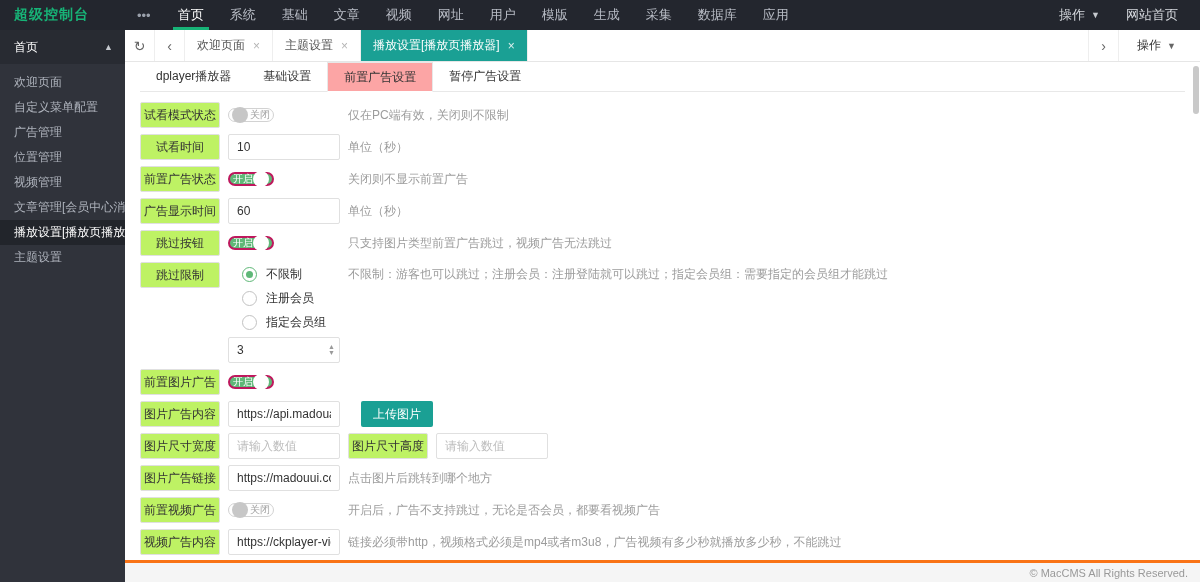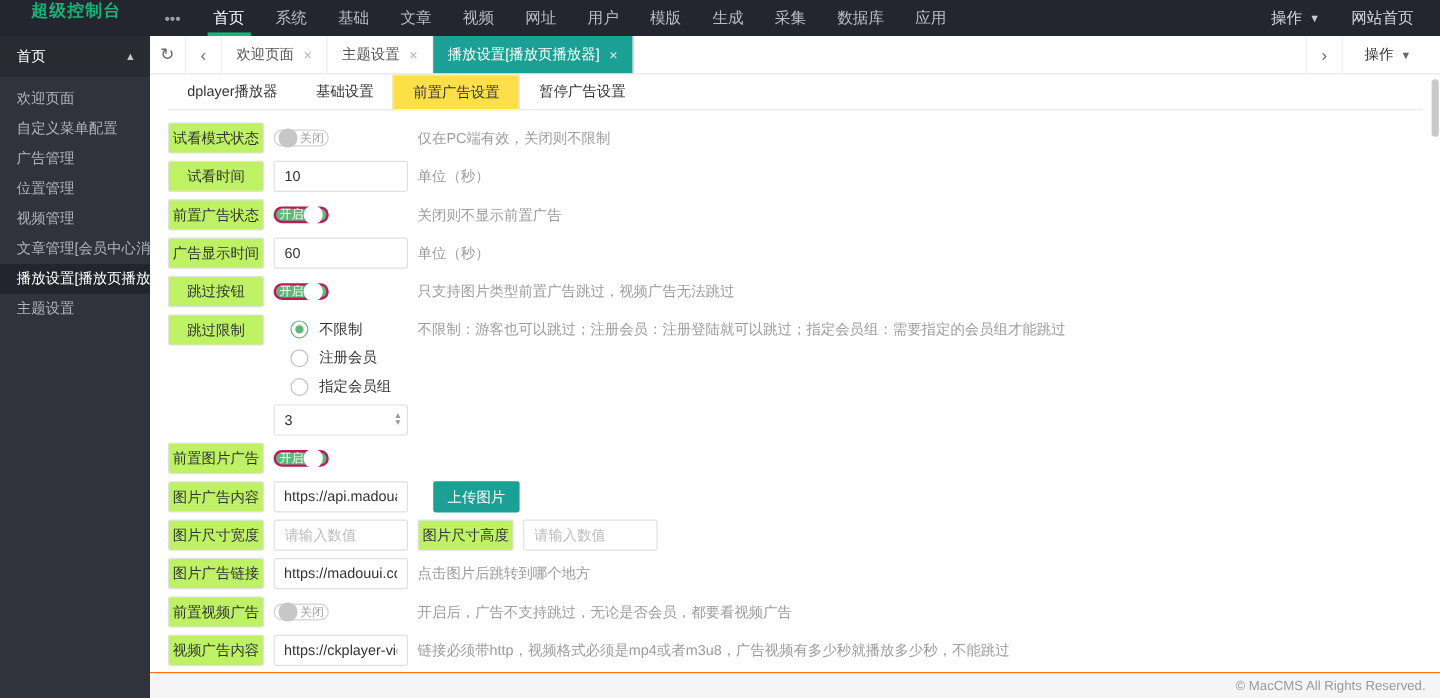--- a/index.html
+++ b/index.html
@@ -1,21 +1,21 @@
 <!DOCTYPE html>
 <html><head>
 <meta charset="utf-8">
 <style>
   * { margin:0; padding:0; box-sizing:border-box; }
   html,body { width:1200px; height:582px; overflow:hidden; }
   body { font-family:"Liberation Sans","DejaVu Sans",sans-serif; font-size:12px; color:#333; background:#fff; }
 
   
   .topbar { height:30px; background:#23262e; display:flex; align-items:stretch; }
-  .logo-area { width:125px; display:flex; padding-left:26px; flex-shrink:0; }
+  .logo-area { width:125px; display:flex; align-items:center; padding-left:14px; flex-shrink:0; }
   .logo { color:#17b377; font-size:14px; font-weight:bold; letter-spacing:1px; }
   .ellipsis { color:#9aa0ab; font-size:13px; margin-left:12px; cursor:pointer; }
   .topnav { display:flex; align-items:stretch; }
   .topnav-item { position:relative; display:flex; align-items:center; padding:0 13px; color:#b9bdc6; font-size:13px; cursor:pointer; }
   .topnav-item.active { color:#fff; }
   .topnav-item.active::after { content:""; position:absolute; left:8px; right:8px; bottom:0; height:3px; background:#17b377; }
   .topbar-right { margin-left:auto; display:flex; align-items:center; padding-right:22px; gap:26px; }
   .topbar-right .tb-link { color:#d6d9de; font-size:13px; cursor:pointer; display:flex; align-items:center; gap:6px; }
   .caret { font-size:9px; color:#c6c9cf; }
 
@@ -41,21 +41,21 @@
   .wtab.active .close { color:rgba(255,255,255,.85); }
   .tabbar-right { margin-left:auto; display:flex; align-items:stretch; }
   .tb-btn.right { border-right:none; border-left:1px solid #eee; }
   .tb-action { display:flex; align-items:center; gap:6px; padding:0 24px 0 18px; border-left:1px solid #eee; color:#333; cursor:pointer; }
   .tb-action .caret { color:#666; }
 
   
   .content { flex:1; padding:0 15px; overflow:hidden; position:relative; }
   .ctabs { display:flex; border-bottom:1px solid #e8e8e8; }
   .ctab { height:30px; line-height:29px; padding:0 16px; cursor:pointer; color:#333; margin-bottom:-1px; white-space:nowrap; }
-  .ctab.active { background:#fde047; border:1px solid #e8e8e8; border-bottom:1px solid #fff;font-family:Liberation Serif, serif; }
+  .ctab.active { background:#fca5a5; border:1px solid #e8e8e8; border-bottom:1px solid #fff;font-family:Liberation Serif, serif; }
 
   .form { margin-top:10px; }
   .frow { display:flex; align-items:center; margin-bottom:6px; min-height:26px; }
   .frow.align-top { align-items:flex-start; }
   .flabel { width:80px; height:26px; flex-shrink:0; border:1px solid #e0e0e0; border-radius:2px; background:#bef264;
             display:flex; align-items:center; justify-content:center; margin-right:8px; color:#333; white-space:nowrap; font-size:12px; }
   .fctrl { width:112px; flex-shrink:0; margin-right:8px; display:flex; align-items:center; }
   .fhint { color:#9c9c9c; white-space:nowrap; overflow:hidden; }
   .frow.align-top .fhint { line-height:24px; }
 
@@ -83,21 +83,21 @@
   .num-wrap { position:relative; width:100%; }
   .num-wrap .tinput { padding-right:22px; }
   .spin { position:absolute; right:5px; top:0; height:26px; display:flex; flex-direction:column; justify-content:center; }
   .spin span { font-size:7px; line-height:6px; color:#999; cursor:pointer; }
 
   .btn-teal { height:26px; padding:0 12px; background:#1aa094; color:#fff; border:none; border-radius:2px; font-size:12px;
               margin-left:6px; cursor:pointer; white-space:nowrap; flex-shrink:0;
               font-family:"Liberation Sans","DejaVu Sans",sans-serif; }
 
   
-  .footer { height:22px; background:#f5f5f5; border-top:1px solid #f97316; color:#999; font-size:11px;
+  .footer { height:22px; background:#f5f5f5; border-top:3px solid #f97316; color:#999; font-size:11px;
             display:flex; align-items:center; justify-content:flex-end; padding-right:12px; }
 
   
   .vscroll-thumb { position:absolute; right:1px; top:36px; width:6px; height:48px; border-radius:3px; background:#c9c9c9; }
 </style>
 </head>
 <body>
 
 <div class="topbar">
   <div class="logo-area">

